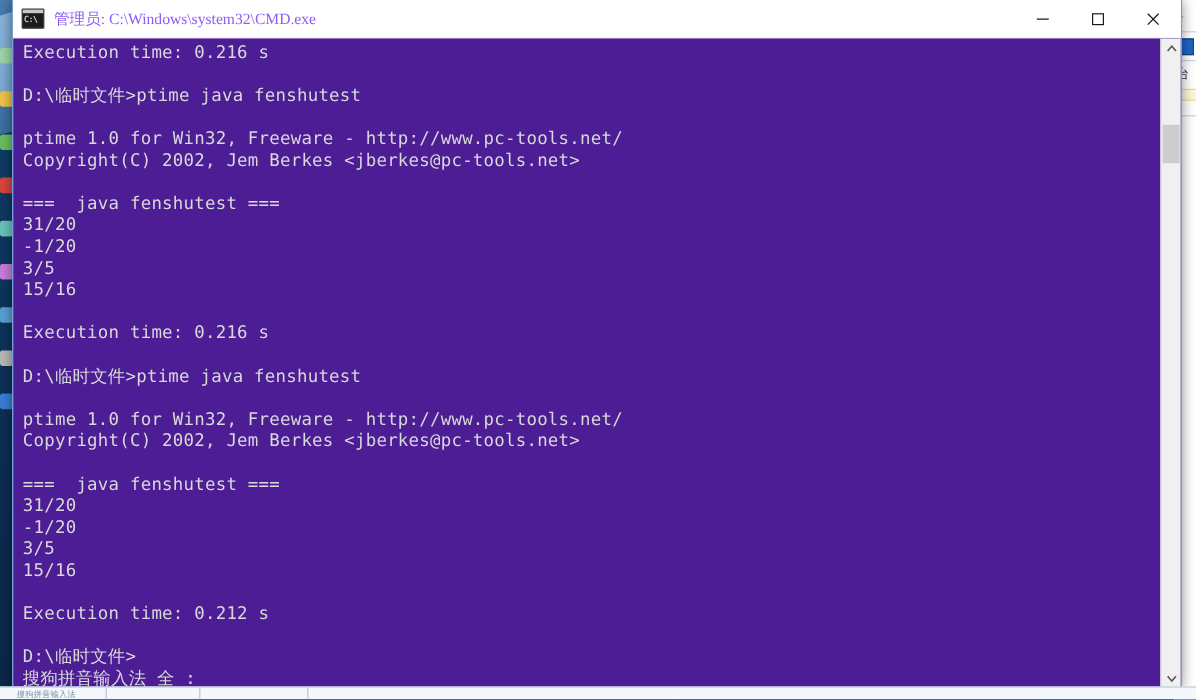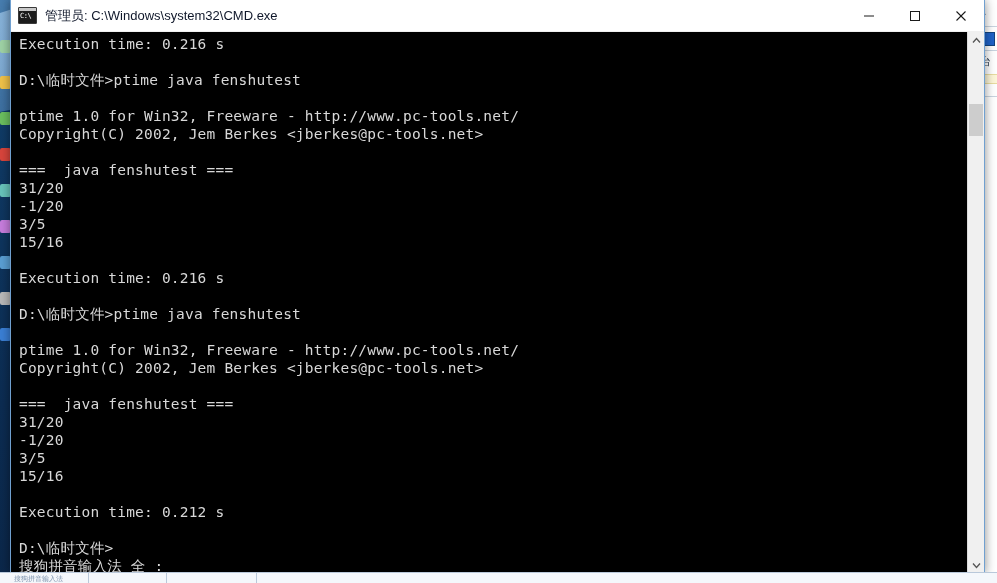--- a/index.html
+++ b/index.html
@@ -147,23 +147,23 @@
     position: absolute;
     left: 1px;
     top: 3px;
     font-family: "DejaVu Sans Mono", monospace;
     font-size: 7px;
     line-height: 10px;
     color: #ffffff;
     letter-spacing: -0.5px;
   }
   .title-text {
-    font-family: Liberation Sans, sans-serif;
+    font-family: Liberation Serif, serif;
     font-size: 13px;
-    color: #0f172a;
+    color: #8b5cf6;
     white-space: nowrap;
     flex: 1 1 auto;
   }
   .win-controls {
     display: flex;
     height: 31px;
     flex: 0 0 auto;
   }
   .win-btn {
     width: 46px;
@@ -172,21 +172,21 @@
     align-items: center;
     justify-content: center;
     background: transparent;
   }
   .win-btn svg { display: block; }
 
   
   .console-wrap {
     position: relative;
     height: 542px;
-    background: #000000;
+    background: #4c1d95;
     overflow: hidden;
   }
   .console-text {
     position: absolute;
     left: 8px;
     top: 3px;
     right: 20px;
     font-family: "DejaVu Sans Mono", "Liberation Mono", monospace;
     font-size: 14.5px;
     line-height: 18px;

